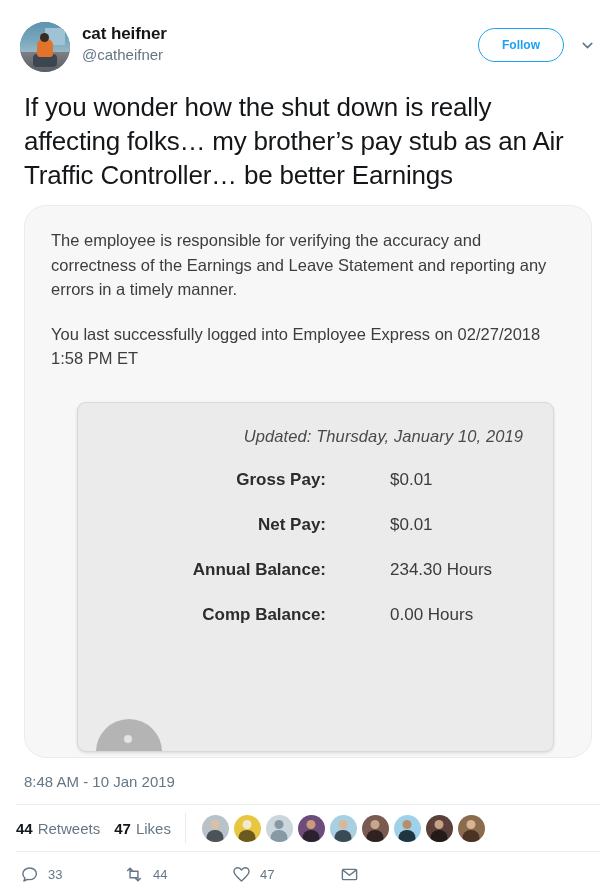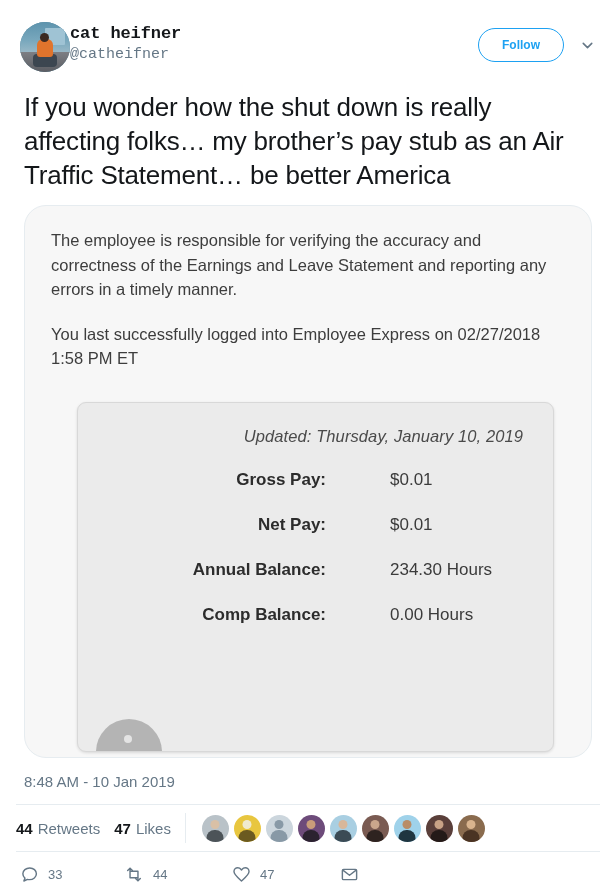--- a/index.html
+++ b/index.html
@@ -51,24 +51,24 @@
   }
   .avatar .person-head {
     position: absolute; left: 20px; top: 11px; width: 9px; height: 9px;
     background: #3b2a22; border-radius: 50%;
   }
   .avatar .person-legs {
     position: absolute; left: 13px; top: 32px; width: 24px; height: 13px;
     background: #3c4650; border-radius: 4px;
   }
   .name-block {
+    margin-left: 12px;
     flex: 1 1 auto;
     padding-top: 1px;
     min-width: 0;
-    font-family: Liberation Mono, monospace;
   }
   .display-name {
     font-size: 17px;
     font-weight: bold;
     color: #14171a;
     line-height: 21px;
     letter-spacing: -0.1px;
   }
   .handle {
     font-size: 15px;
@@ -291,21 +291,21 @@
     <div class="header-actions">
       <button class="follow-btn">Follow</button>
       <button class="caret-btn">
         <svg width="17" height="17" viewBox="0 0 24 24" fill="none" stroke="#657786" stroke-width="2.2" stroke-linecap="round" stroke-linejoin="round">
             <polyline points="6 9 12 15 18 9"></polyline>
           </svg>
       </button>
     </div>
   </div>
 
-  <div class="tweet-text">If you wonder how the shut down is really affecting folks… my brother’s pay stub as an Air Traffic Statement… be better America</div>
+  <div class="tweet-text">If you wonder how the shut down is really affecting folks… my brother’s pay stub as an Air Traffic Controller… be better Earnings</div>
 
   <div class="media-card">
     <div class="stub-inner">
       <div class="stub-disclaimer">The employee is responsible for verifying the accuracy and correctness of the Earnings and Leave Statement and reporting any errors in a timely manner.</div>
       <div class="stub-login">You last successfully logged into Employee Express on 02/27/2018 1:58 PM ET</div>
 
       <div class="stub-box">
         <div class="stub-updated">Updated: Thursday, January 10, 2019</div>
         <div class="stub-rows">
           <div class="stub-row">

